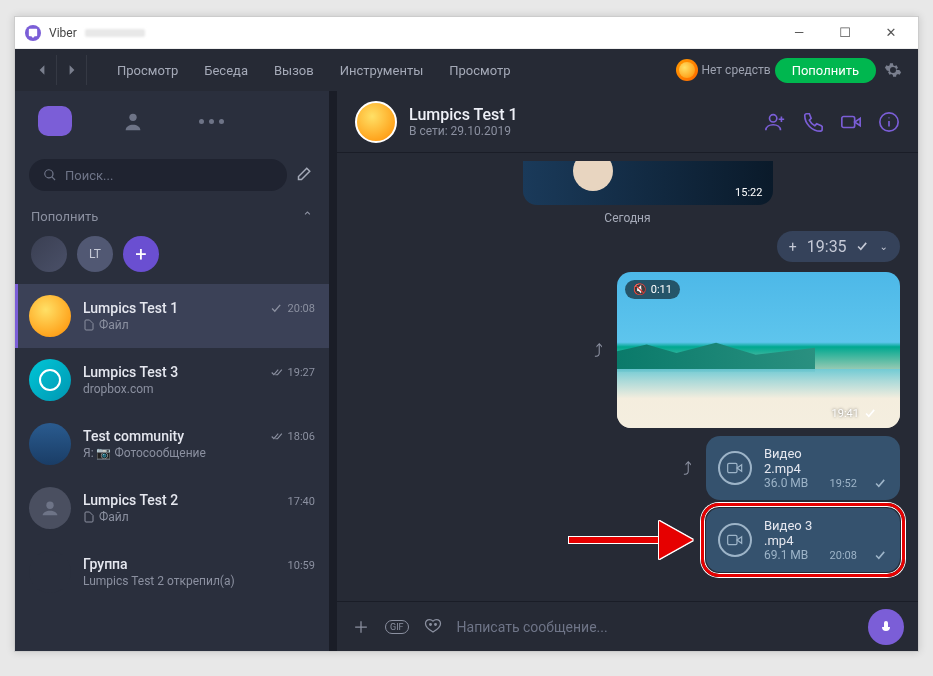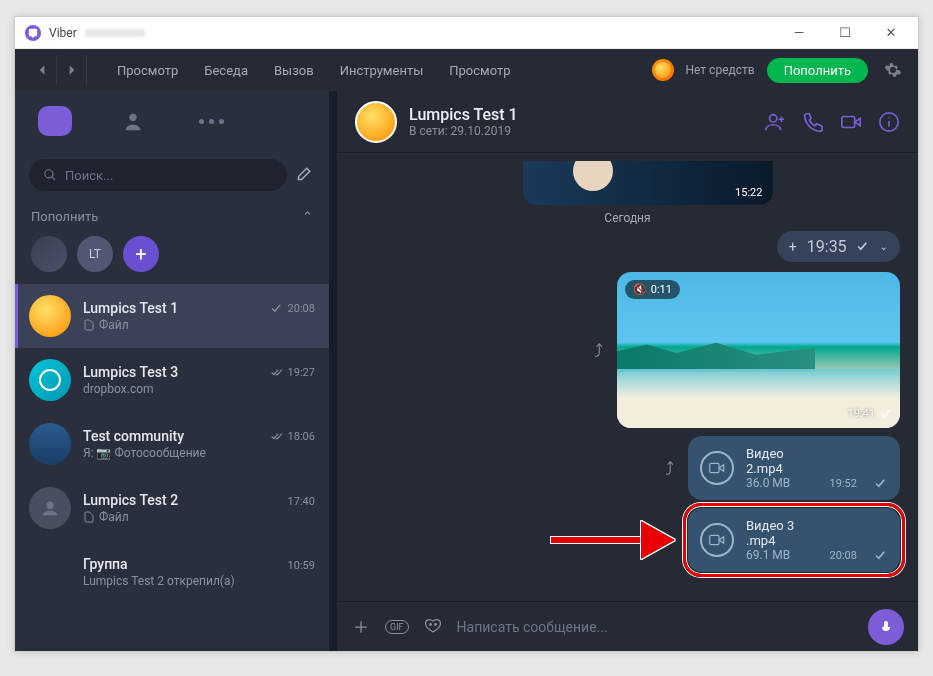--- a/index.html
+++ b/index.html
@@ -11,21 +11,21 @@
 .title-text{font-size:12px;color:#444}
 .title-blur{width:60px;height:8px;background:#e8e8e8;border-radius:2px;margin-left:8px;filter:blur(1px)}
 .winctrls{margin-left:auto;display:flex}
 .winctrl{width:46px;height:32px;display:flex;align-items:center;justify-content:center;color:#555;font-size:13px}
 .topbar{height:42px;background:#262a35;display:flex;align-items:center;padding:0 12px;color:#a5aab8}
 .navbtn{width:30px;height:30px;display:flex;align-items:center;justify-content:center;color:#7a7f8e;border-right:1px solid #353944}
 .navbtn:first-child{border-left:none}
 .navbtn svg{width:12px;height:12px;fill:currentColor}
 .menus{display:flex;margin-left:30px;gap:26px}
 .menu-item{font-size:13px;color:#a5aab8;cursor:pointer}
-.rspace{margin-left:auto;display:flex;align-items:center;gap:12px}
+.rspace{margin-left:auto;display:flex;align-items:center;gap:4px}
 .avatar-sm{width:22px;height:22px;border-radius:50%;background:linear-gradient(135deg,#ff9a00,#ff6a00);position:relative;overflow:hidden}
 .avatar-sm::after{content:"";position:absolute;inset:3px;border-radius:50%;background:radial-gradient(circle at 35% 35%,#ffe066,#ff8c00)}
 .balance{font-size:12px;color:#9da2b0}
 .topup{background:#00b74f;color:#fff;border:none;border-radius:14px;padding:5px 17px;font-size:13px;cursor:pointer}
 .gear{color:#7a7f8e;width:26px;height:26px;display:flex;align-items:center;justify-content:center}
 .body{flex:1;display:flex;background:#1f2330;overflow:hidden}
 .sidebar{width:315px;background:#2a2f3d;display:flex;flex-direction:column;border-right:1px solid #1a1d27}
 .sb-tabs{height:60px;display:flex;align-items:center;padding:0 22px;gap:42px}
 .sb-tab{width:36px;height:36px;display:flex;align-items:center;justify-content:center;color:#6e7487;cursor:pointer;position:relative}
 .sb-tab.active{color:#7b5ed7}
@@ -79,22 +79,22 @@
 .date{text-align:center;color:#a5aab8;font-size:12px;margin:6px 0}
 .collapsed{align-self:flex-end;display:flex;align-items:center;gap:10px;background:#35425a;border-radius:18px;padding:6px 12px;color:#c5c9d6;margin-bottom:10px}
 .collapsed .plus{font-size:14px}
 .collapsed .chev{font-size:10px}
 .msg-wrap{align-self:flex-end;display:flex;align-items:center;gap:14px;margin-bottom:8px}
 .fwd{color:#8b90a0;font-size:18px}
 .vid-thumb{width:283px;height:156px;border-radius:14px;overflow:hidden;position:relative;background:linear-gradient(180deg,#4db8e8 0%,#5ec5ed 45%,#00a890 48%,#e8dcc5 70%,#f0e8d8 100%)}
 .vid-thumb::before{content:"";position:absolute;top:42%;left:0;right:30%;height:22%;background:linear-gradient(90deg,#0a7a6a,#2a9080);clip-path:polygon(0 40%,15% 20%,30% 45%,50% 15%,70% 50%,100% 30%,100% 100%,0 100%)}
 .vid-thumb::after{content:"";position:absolute;bottom:0;left:0;right:0;height:38%;background:linear-gradient(180deg,#6ecbd8 0%,#f5efe0 50%);opacity:0.9}
 .vid-dur{position:absolute;top:8px;left:8px;background:rgba(0,0,0,0.55);color:#fff;font-size:11px;padding:3px 8px;border-radius:10px;display:flex;align-items:center;gap:4px;z-index:2}
-.vid-time{position:absolute;bottom:8px;right:6px;color:#fff;font-size:11px;display:flex;align-items:center;gap:6px;z-index:2;text-shadow:0 0 3px rgba(0,0,0,0.6)}
-.file-msg{background:#35526e;border-radius:14px;padding:10px 12px;display:flex;align-items:center;gap:12px;width:212px;position:relative}
+.vid-time{position:absolute;bottom:8px;right:22px;color:#fff;font-size:11px;display:flex;align-items:center;gap:6px;z-index:2;text-shadow:0 0 3px rgba(0,0,0,0.6)}
+.file-msg{background:#35526e;border-radius:14px;padding:10px 12px;display:flex;align-items:center;gap:12px;width:194px;position:relative}
 .file-icon{width:34px;height:34px;border:2px solid #9db4c8;border-radius:50%;display:flex;align-items:center;justify-content:center}
 .file-icon svg{width:16px;height:12px;fill:none;stroke:#9db4c8;stroke-width:1.8}
 .file-info{flex:1}
 .file-name{color:#e5e7ef;font-size:13px}
 .file-size{color:#9db4c8;font-size:12px}
 .file-time{color:#9db4c8;font-size:11px;align-self:flex-end;display:flex;gap:18px;align-items:center}
 .highlight{position:relative}
 .highlight::before{content:"";position:absolute;inset:-5px;border:3px solid #e60000;border-radius:18px;box-shadow:0 0 0 1px #fff inset,0 0 0 1px #fff;pointer-events:none}
 .arrow{position:absolute;left:-138px;top:50%;transform:translateY(-50%);width:125px;height:38px;pointer-events:none}
 .arrow-line{position:absolute;left:0;top:15px;width:92px;height:8px;background:#e60000;border:1px solid #fff}

